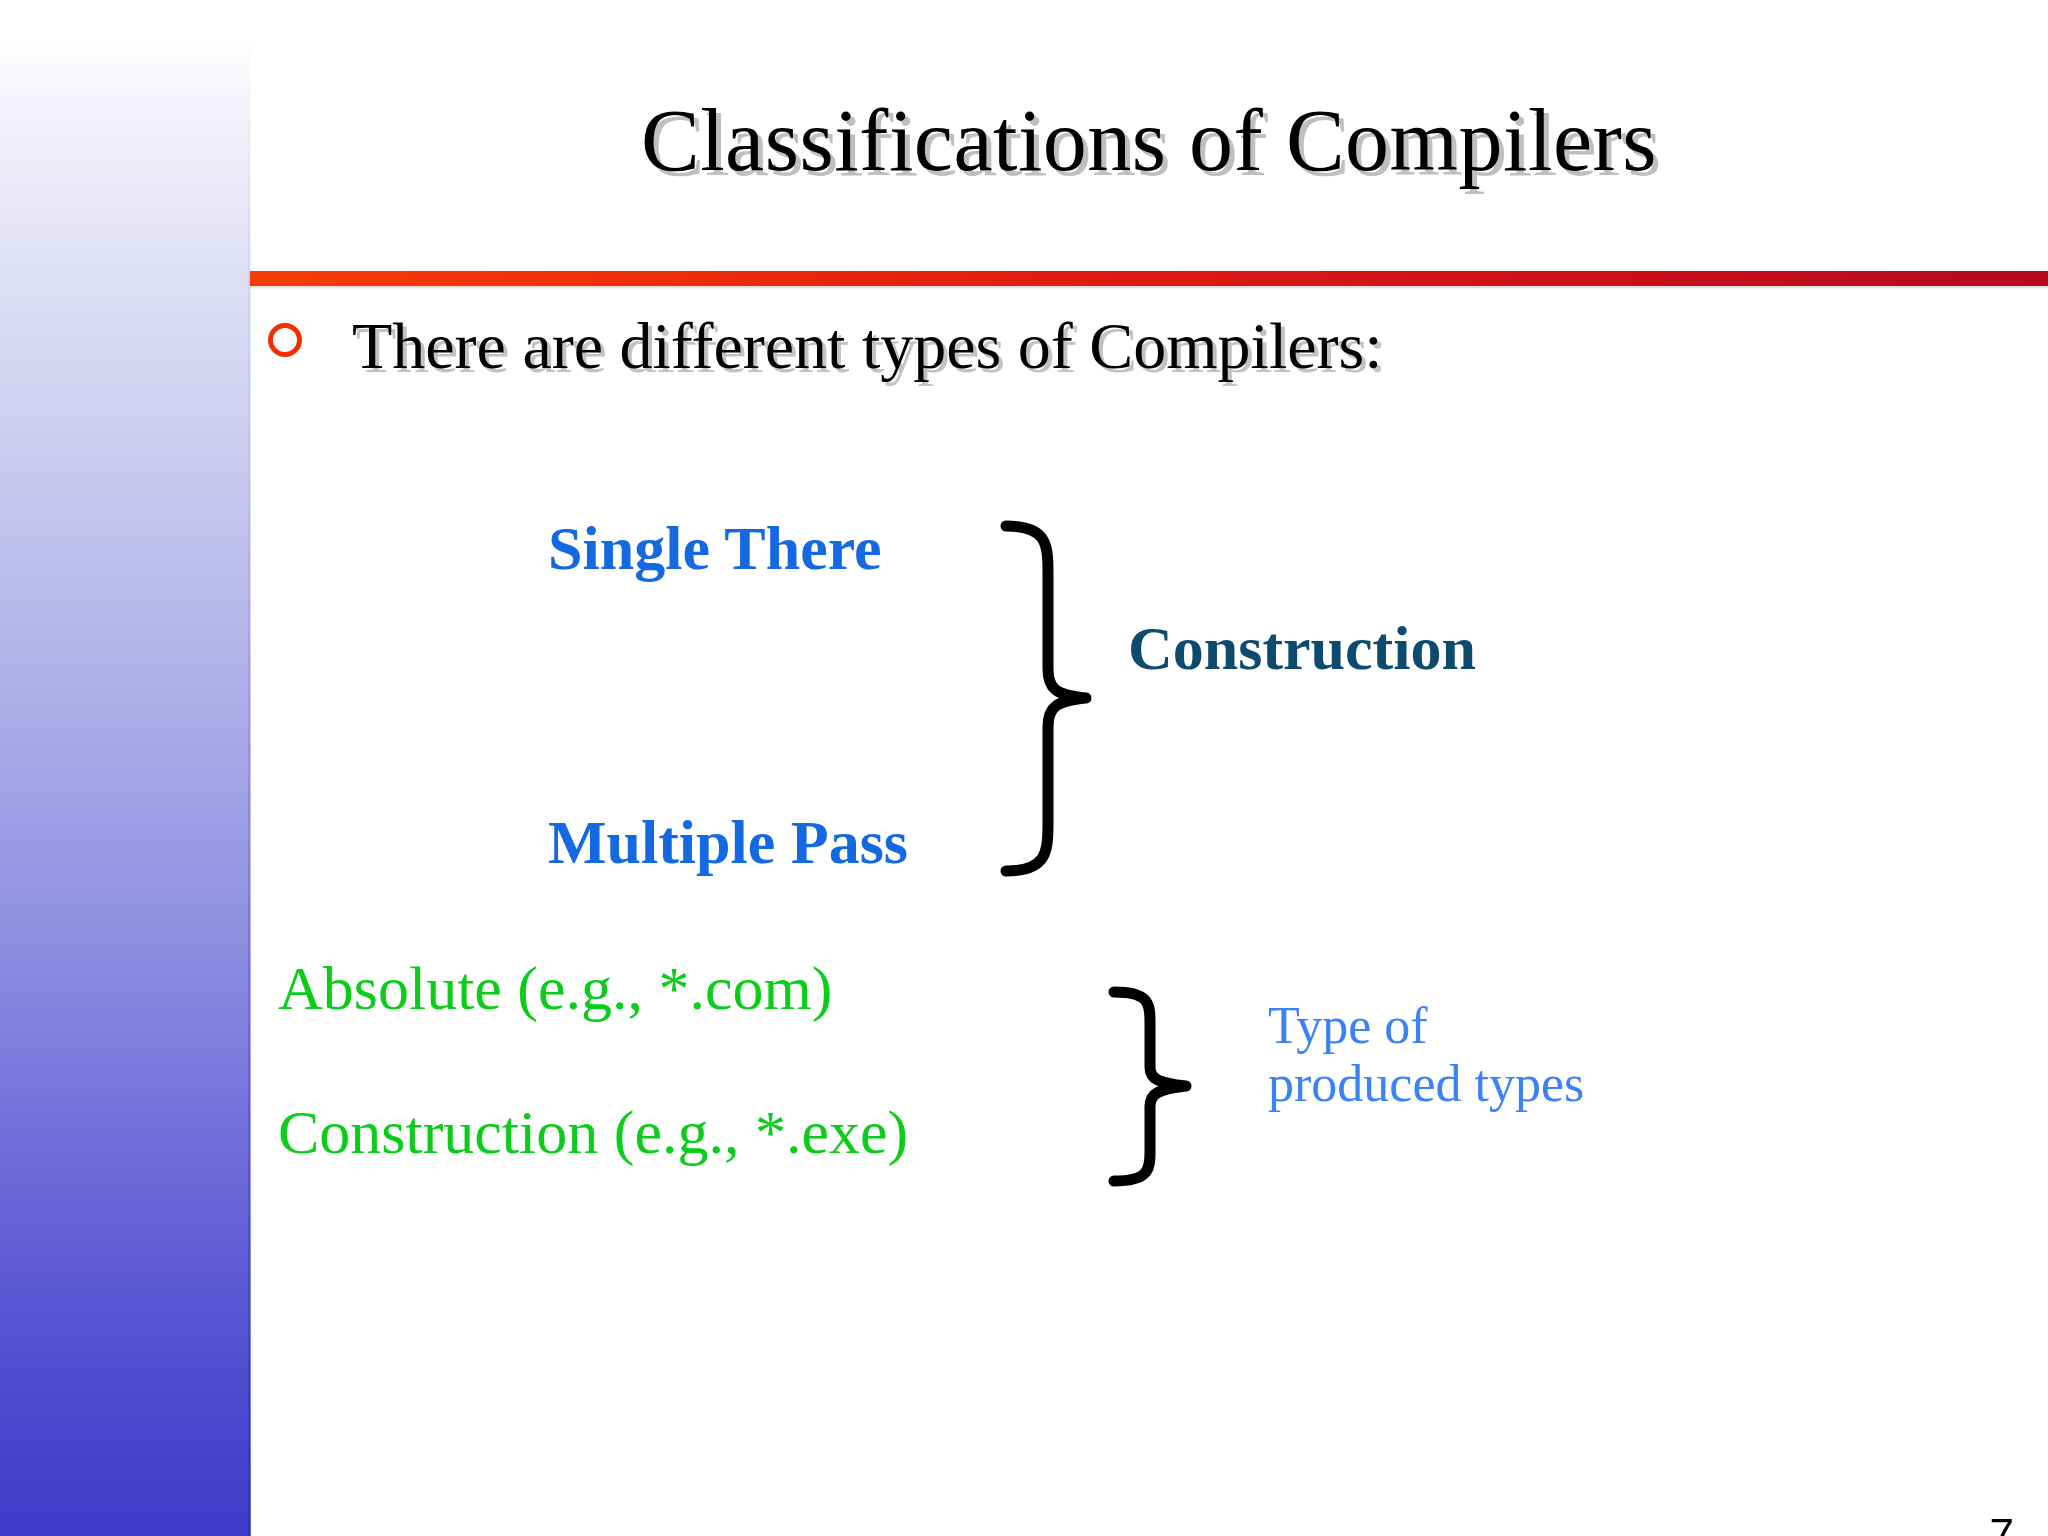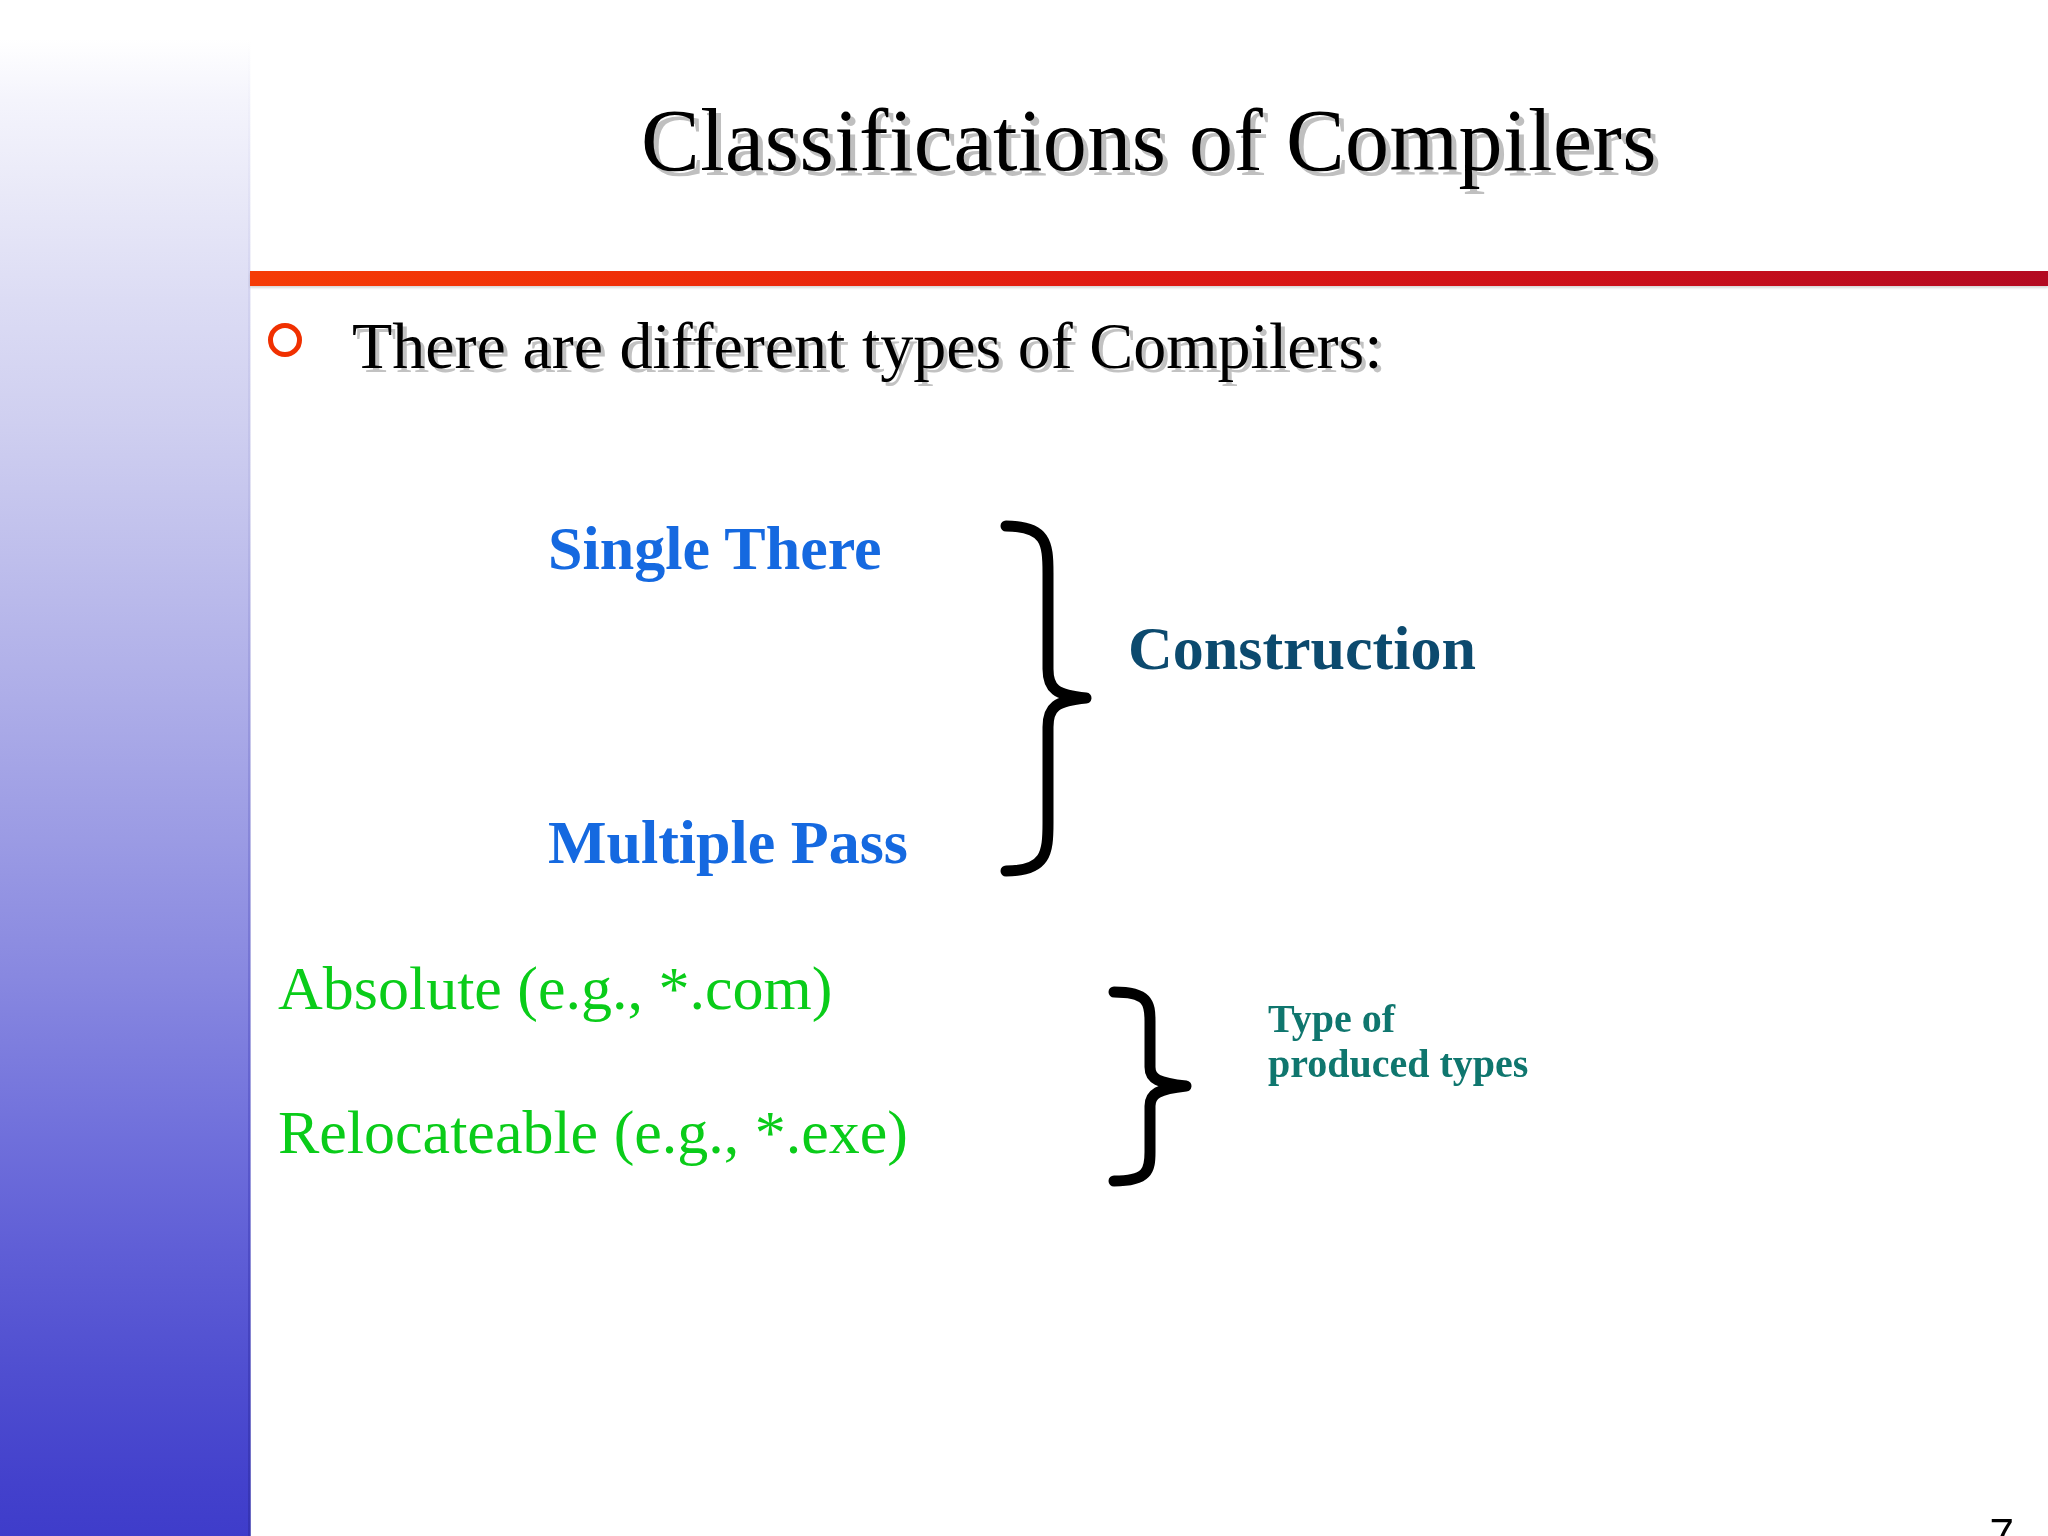--- a/index.html
+++ b/index.html
@@ -146,23 +146,23 @@
     font-size: 62px;
     line-height: 1;
     white-space: nowrap;
   }
   #absolute-code    { left: 278px; top: 918px; }
   #relocateable-code{ left: 278px; top: 1062px; }
   #type-produced {
     position: absolute;
     left: 1268px;
     top: 958px;
-    color: #0f766e;
-    font-weight: bold;
-    font-size: 40px;
+    color: #3b82f6;
+    font-weight: normal;
+    font-size: 52px;
     line-height: 1.12;
     white-space: nowrap;
   }
 
   
   .brace-svg { position: absolute; overflow: visible; }
   #brace-construction { left: 1000px; top: 482px; }
   #brace-typecode     { left: 1108px; top: 948px; }
 
   
@@ -204,21 +204,21 @@
              C 48 168, 56 174, 86 177
              C 56 180, 48 186, 48 206
              L 48 302
              C 48 332, 46 350, 6 350" fill="none" stroke="#000000" stroke-width="11" stroke-linecap="round" stroke-linejoin="round"></path>
   </svg>
 
   <div id="construction">Construction</div>
 
   <div id="absolute-code" class="green-label">Absolute (e.g., *.com)</div>
 
-  <div id="relocateable-code" class="green-label">Relocateable (e.g., *.exe)</div>
+  <div id="relocateable-code" class="green-label">Construction (e.g., *.exe)</div>
 
   <svg id="brace-typecode" class="brace-svg" width="100" height="200" viewBox="0 0 100 200">
     <path d="M 6 5
              C 40 5, 42 16, 42 34
              L 42 80
              C 42 92, 50 96, 78 99
              C 50 102, 42 107, 42 119
              L 42 165
              C 42 183, 40 194, 6 194" fill="none" stroke="#000000" stroke-width="11" stroke-linecap="round" stroke-linejoin="round"></path>
   </svg>

